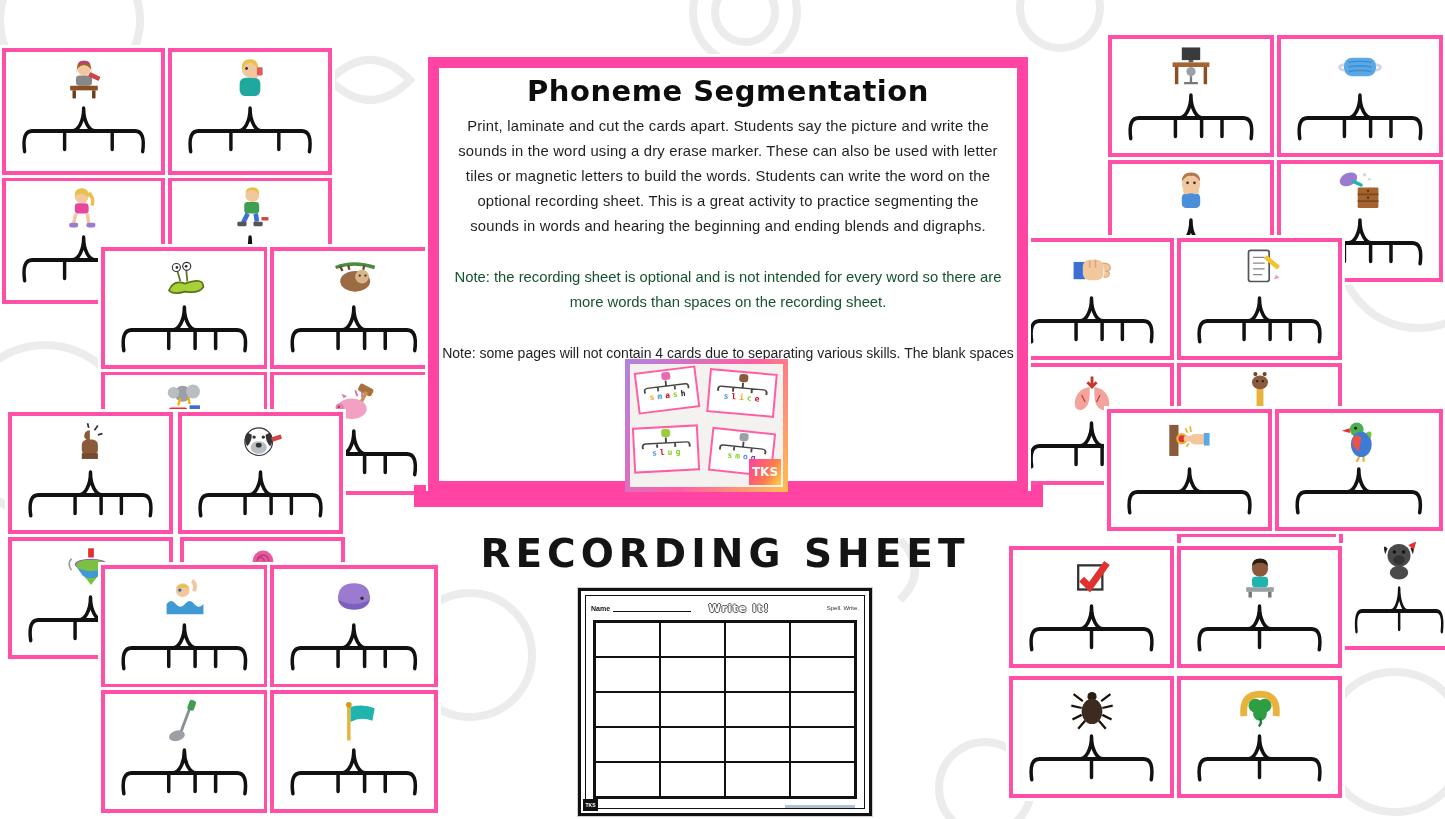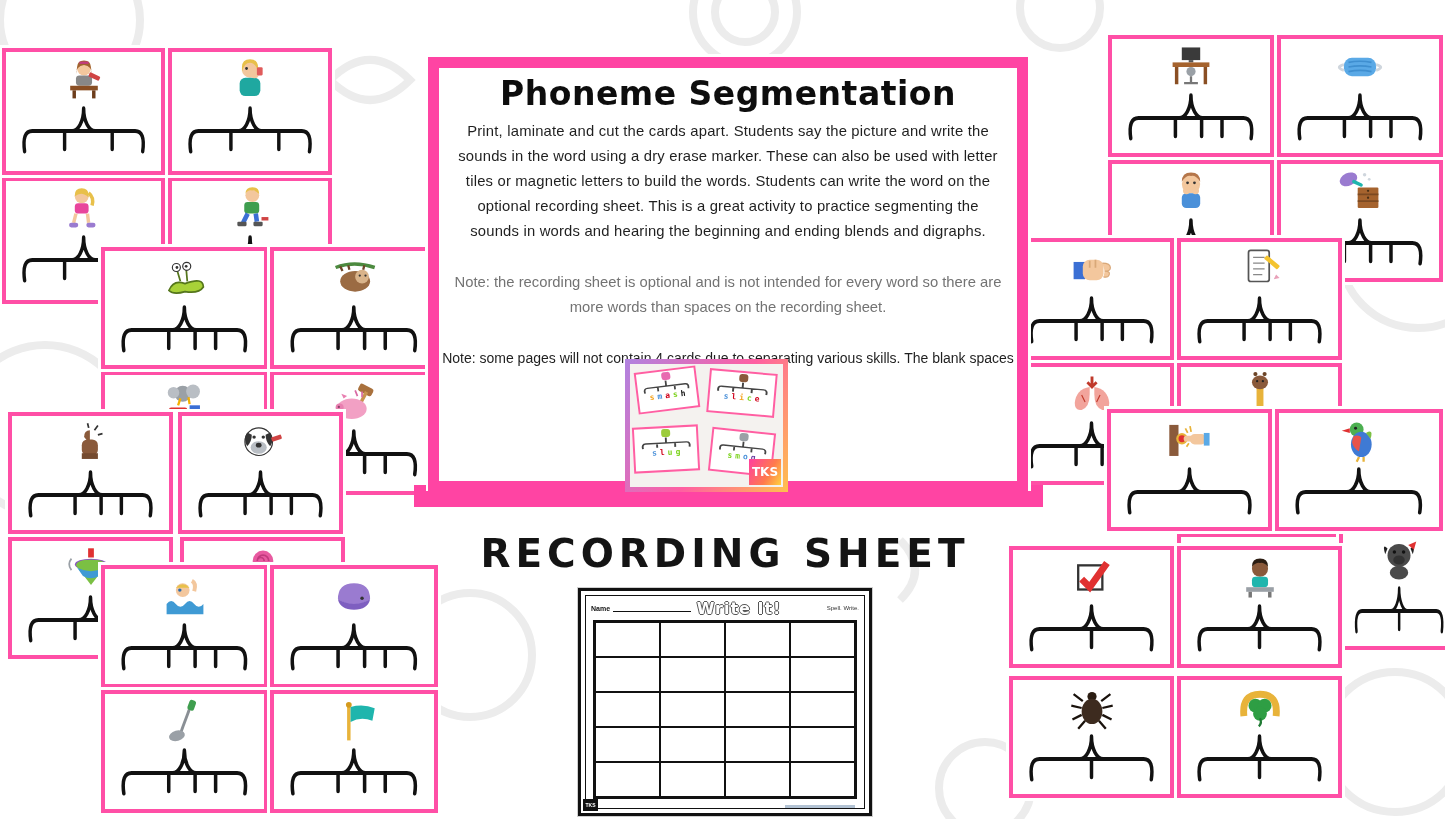--- a/index.html
+++ b/index.html
@@ -17,23 +17,23 @@
     padding-top:5px;overflow:hidden;
   }
   .card .clip{height:48px;display:flex;align-items:flex-start;justify-content:center;}
   .card svg.brk{display:block;margin-top:1px;}
   
   #panel{
     position:absolute;left:428px;top:57px;width:600px;height:435px;z-index:10;
     background:#fff;border:11px solid #ff44a3;box-sizing:border-box;
     box-shadow:0 0 0 3px #fff;text-align:center;color:#222;
   }
-  #panel .title{font-family:"DejaVu Sans", sans-serif;font-weight:800;font-size:33px;color:#0d0d0d;margin-top:6px;letter-spacing:0.5px;}
+  #panel .title{font-family:"DejaVu Sans", sans-serif;font-weight:800;font-size:29px;color:#0d0d0d;margin-top:6px;letter-spacing:0.5px;}
   #panel .body{font-size:14.8px;line-height:25px;max-width:548px;margin:6px auto 0;letter-spacing:0.2px;color:#1f1f1f;}
-  #panel .note1{font-size:14.8px;line-height:25px;max-width:560px;margin:26px auto 12px;color:#737373;}
+  #panel .note1{font-size:14.8px;line-height:25px;max-width:560px;margin:26px auto 12px;color:#14532d;}
   #panel .note2{font-size:14px;margin:30px auto 0;color:#1f1f1f;}
   #tray{position:absolute;left:414px;top:491px;width:629px;height:16px;background:#ff44a3;z-index:11;}
   #tray .tab{position:absolute;top:-6px;width:12px;height:8px;background:#ff44a3;}
   #tray .tab.l{left:0;} #tray .tab.r{right:0;}
   
   #photo{
     position:absolute;left:625px;top:359px;width:163px;height:133px;z-index:12;
     background:linear-gradient(120deg,#b083e0,#ff5fa2 55%,#ffc04d);
     padding:5px;box-sizing:border-box;
   }
@@ -60,21 +60,21 @@
     position:absolute;left:578px;top:588px;width:294px;height:228px;z-index:5;
     background:#fff;border:3px solid #111;box-sizing:border-box;
     outline:1px solid #cfcfcf;
   }
   #sheet .innerline{position:absolute;left:4px;top:4px;right:4px;bottom:4px;border:1px solid #111;}
   #sheet .head{position:absolute;left:10px;top:8px;right:10px;height:18px;display:flex;align-items:center;}
   #sheet .namewrap{display:flex;align-items:flex-end;width:100px;}
   #sheet .namelabel{font-size:7px;font-weight:bold;color:#111;}
   #sheet .nameline{flex:1;border-bottom:1px solid #111;height:7px;margin-left:3px;}
   #sheet .sheettitle{
-    flex:1;text-align:center;font-size:16px;font-weight:800;letter-spacing:1px;color:#fff;
+    flex:1;text-align:center;font-size:11px;font-weight:800;letter-spacing:1px;color:#fff;
     text-shadow:-1px 0 #555,1px 0 #555,0 -1px #555,0 1px #555;
     font-family:"DejaVu Sans",sans-serif;
   }
   #sheet .corner{width:72px;text-align:right;font-size:6px;color:#333;}
   #grid{
     position:absolute;left:12px;right:12px;top:29px;bottom:14px;
     display:grid;border:2px solid #111;
   }
   #grid .cell{border:1px solid #111;background:#fff;}
   #sheet .tks2{position:absolute;left:2px;bottom:2px;width:15px;height:12px;background:#111;color:#fff;

